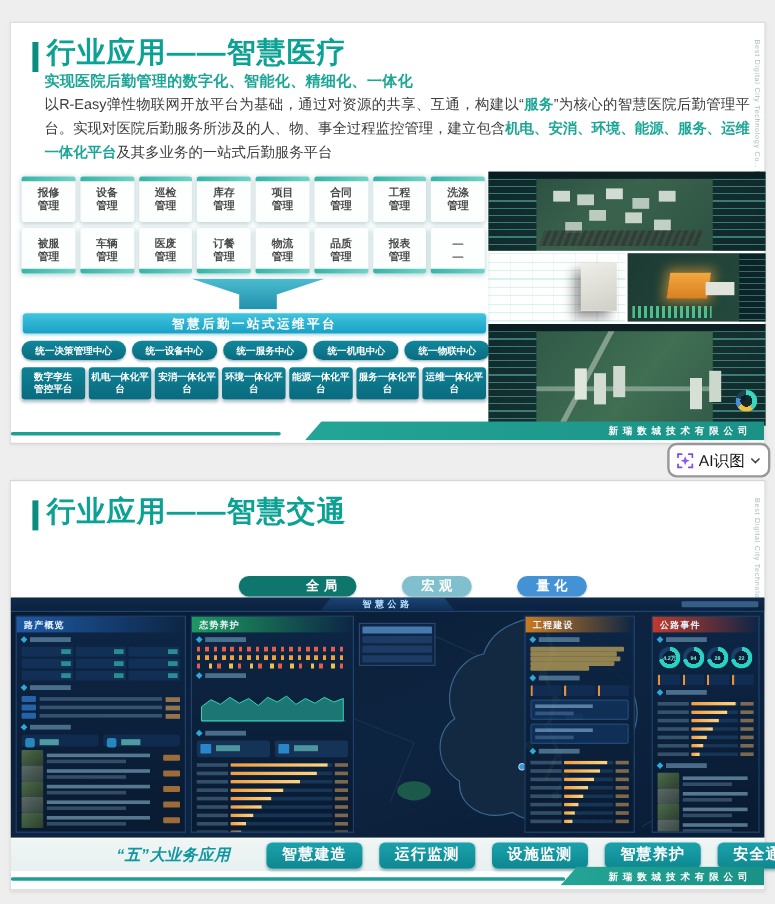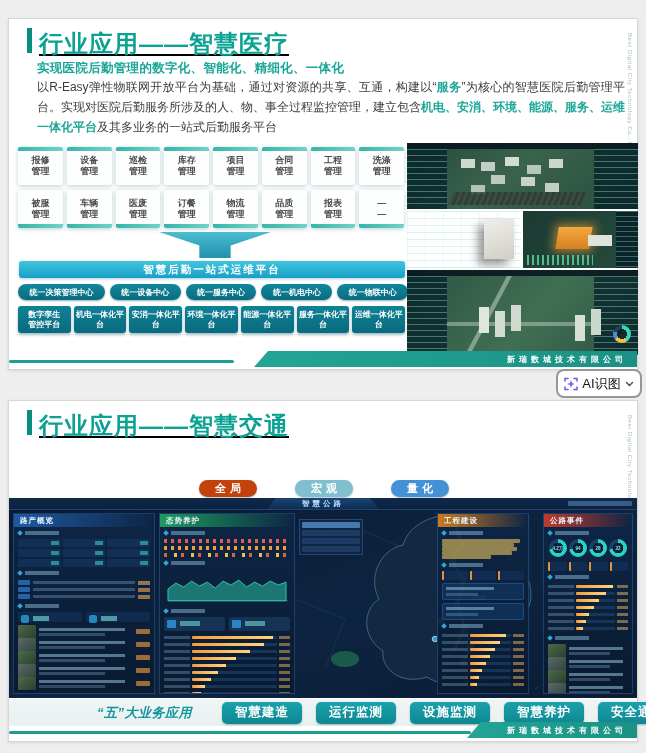--- a/index.html
+++ b/index.html
@@ -2,21 +2,21 @@
 <html><head>
 <meta charset="utf-8">
 <style>
   html,body{margin:0;padding:0;}
   body{width:646px;height:753px;background:#eeeeee;font-family:"Liberation Sans","DejaVu Sans",sans-serif;position:relative;overflow:hidden;}
   .slide{position:absolute;left:8px;width:628px;background:#ffffff;border:1px solid #d7d7d7;box-shadow:0 1px 3px rgba(0,0,0,.10);}
   #slide1{top:18px;height:350px;}
   #slide2{top:400px;height:340px;}
 
   
-  .title-row{position:absolute;left:18px;top:9px;display:flex;align-items:flex-start;gap:7px;text-decoration:underline;}
+  .title-row{position:absolute;left:18px;top:9px;display:flex;align-items:flex-end;gap:7px;}
   .title-bar{width:5px;height:25px;background:#0a8d80;}
   .title-text{font-size:24px;font-weight:bold;color:#0ba294;letter-spacing:1px;white-space:nowrap;}
   .subtitle{position:absolute;left:28px;top:41px;font-size:12.5px;font-weight:bold;color:#1ba697;letter-spacing:.3px;}
   .para{position:absolute;left:28px;width:588px;font-size:12px;line-height:20px;color:#3c3c3c;text-align:justify;}
   #slide1 .para{top:58px;}
   #slide2 .para{top:31px;width:596px;line-height:19px;}
   .seg-t{color:#1ba697;font-weight:bold;}
   .seg-r{color:#e0503c;font-weight:bold;}
   .seg-b{color:#1f1f1f;font-weight:bold;}
   .side-text{position:absolute;right:4px;top:14px;writing-mode:vertical-rl;font-size:6px;color:#a3bfbf;letter-spacing:.6px;}
@@ -262,21 +262,21 @@
 </div>
 
 <div class="slide" id="slide2">
   <div class="title-row">
     <div class="title-bar"></div>
     <div class="title-text">行业应用——智慧交通</div>
   </div>
   <div class="side-text">Best Digital City Technology Co., Ltd</div>
 
   <div id="view-row">
-      <div class="view-btn" style="background: #c2410c;">全局</div>
+      <div class="view-btn" style="background: #0f766e; padding-left: 40px;">全局</div>
       <div class="view-btn" style="background: rgb(127, 191, 206);">宏观</div>
       <div class="view-btn" style="background: rgb(67, 146, 214);">量化</div>
     </div>
 
   <div id="dash">
     <div id="dash-top"></div>
     <div id="dash-title">智慧公路</div>
     <div class="dash-chip"></div>
 
     <svg id="map" viewBox="0 0 352 189">

